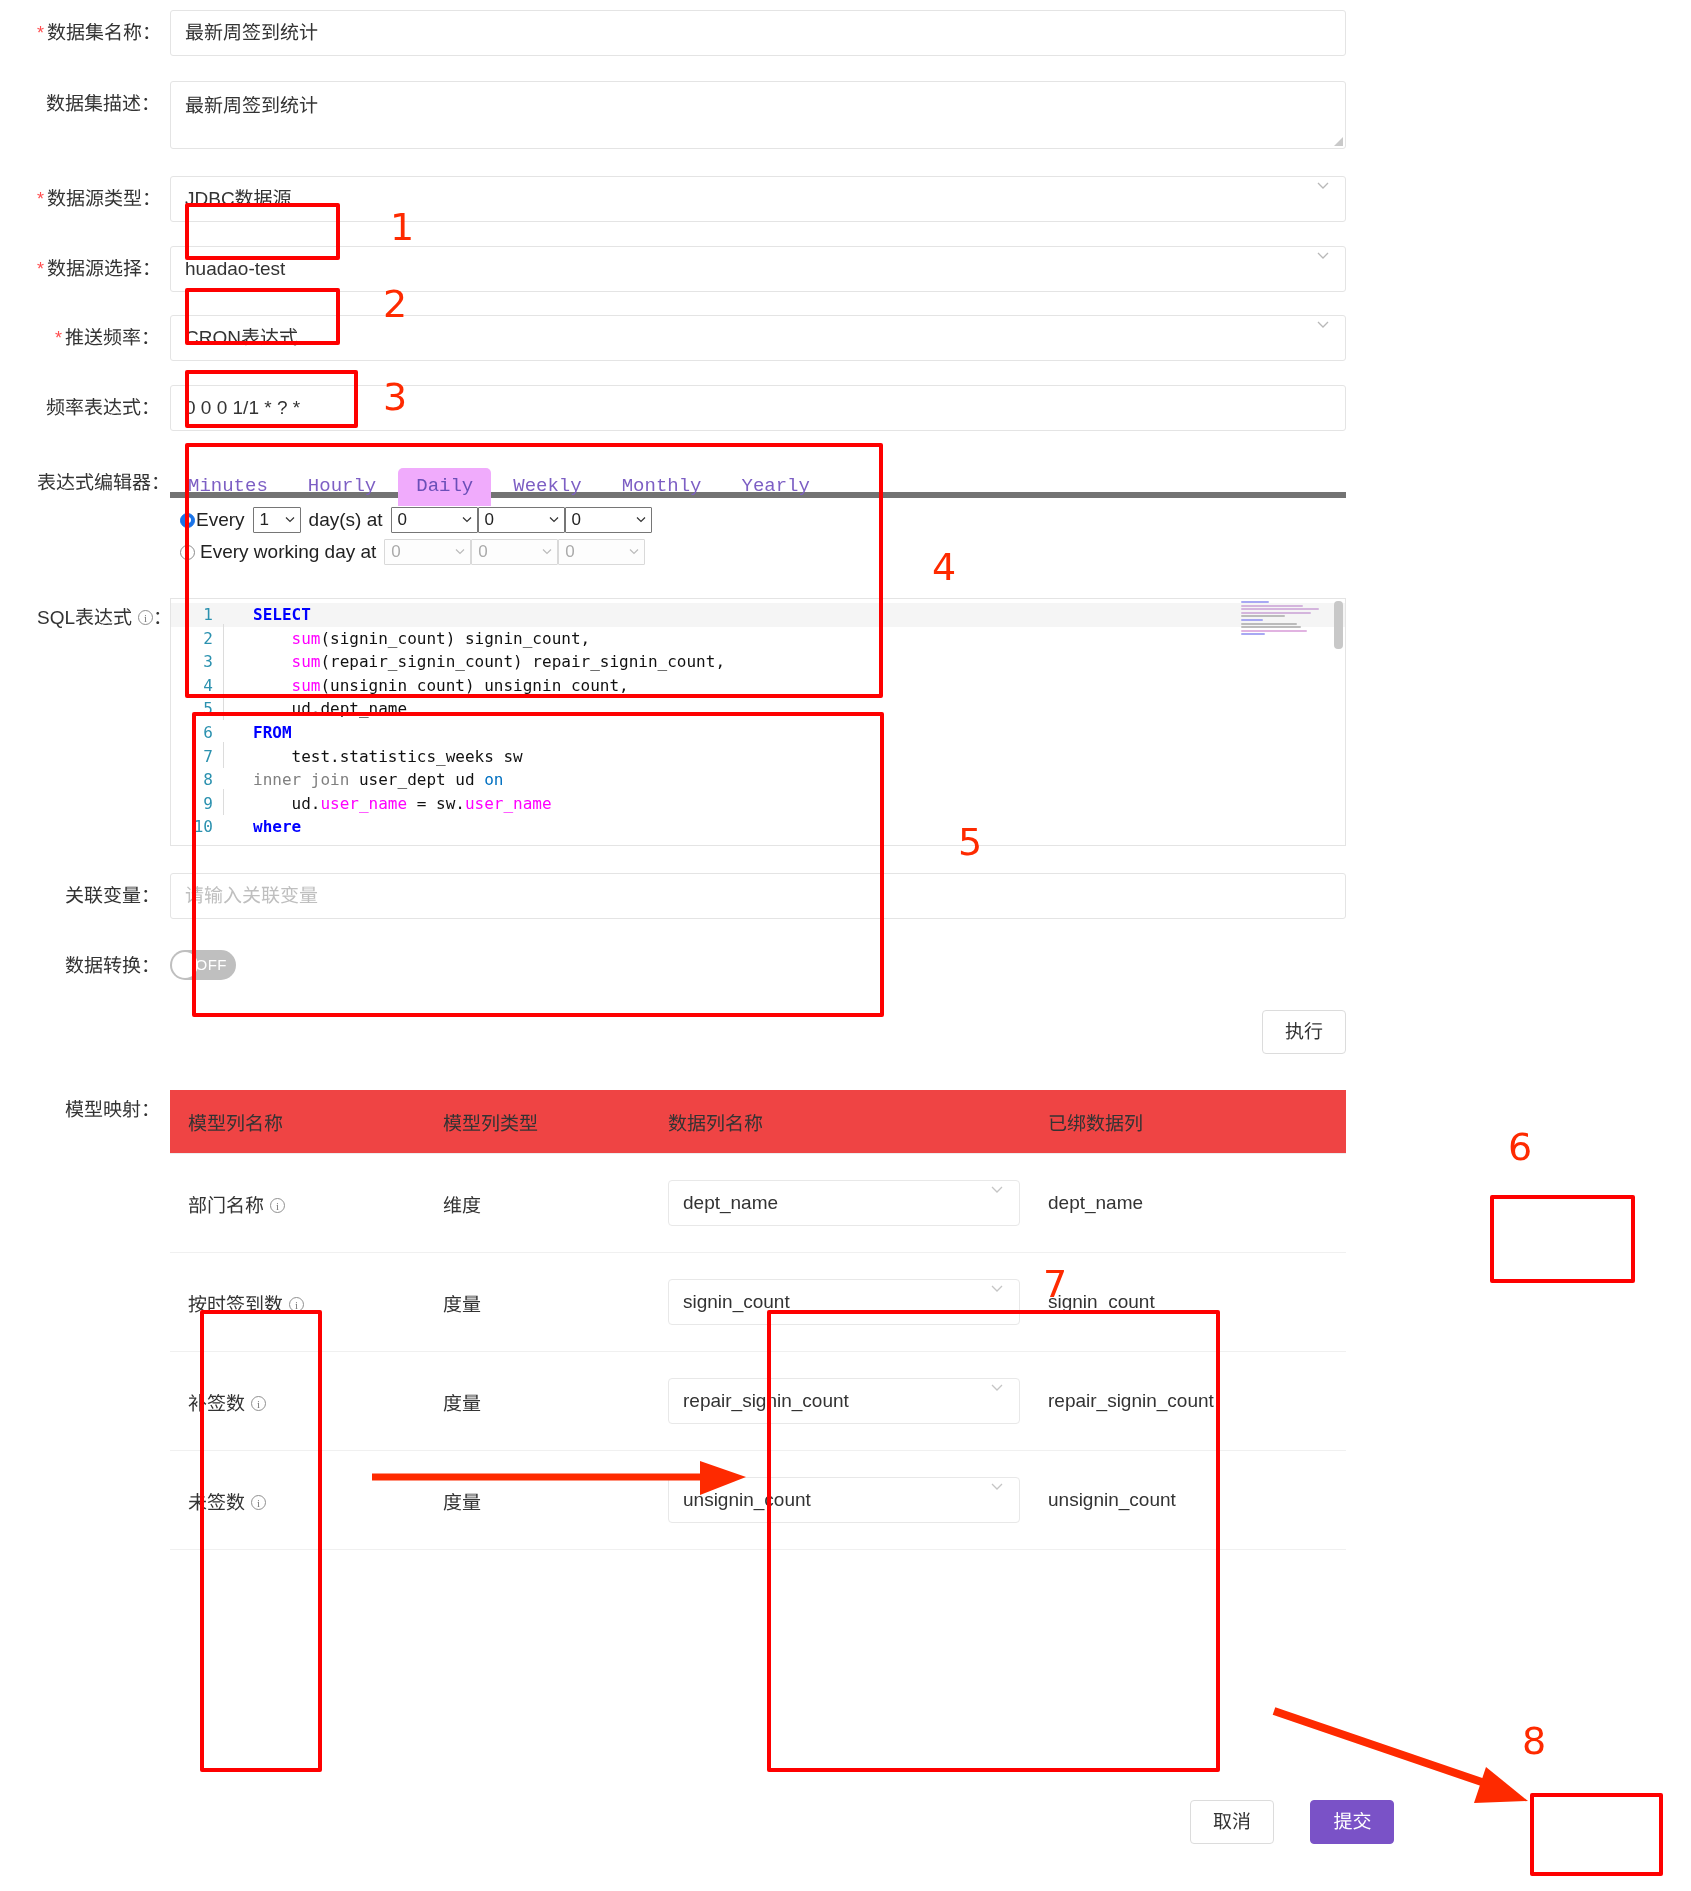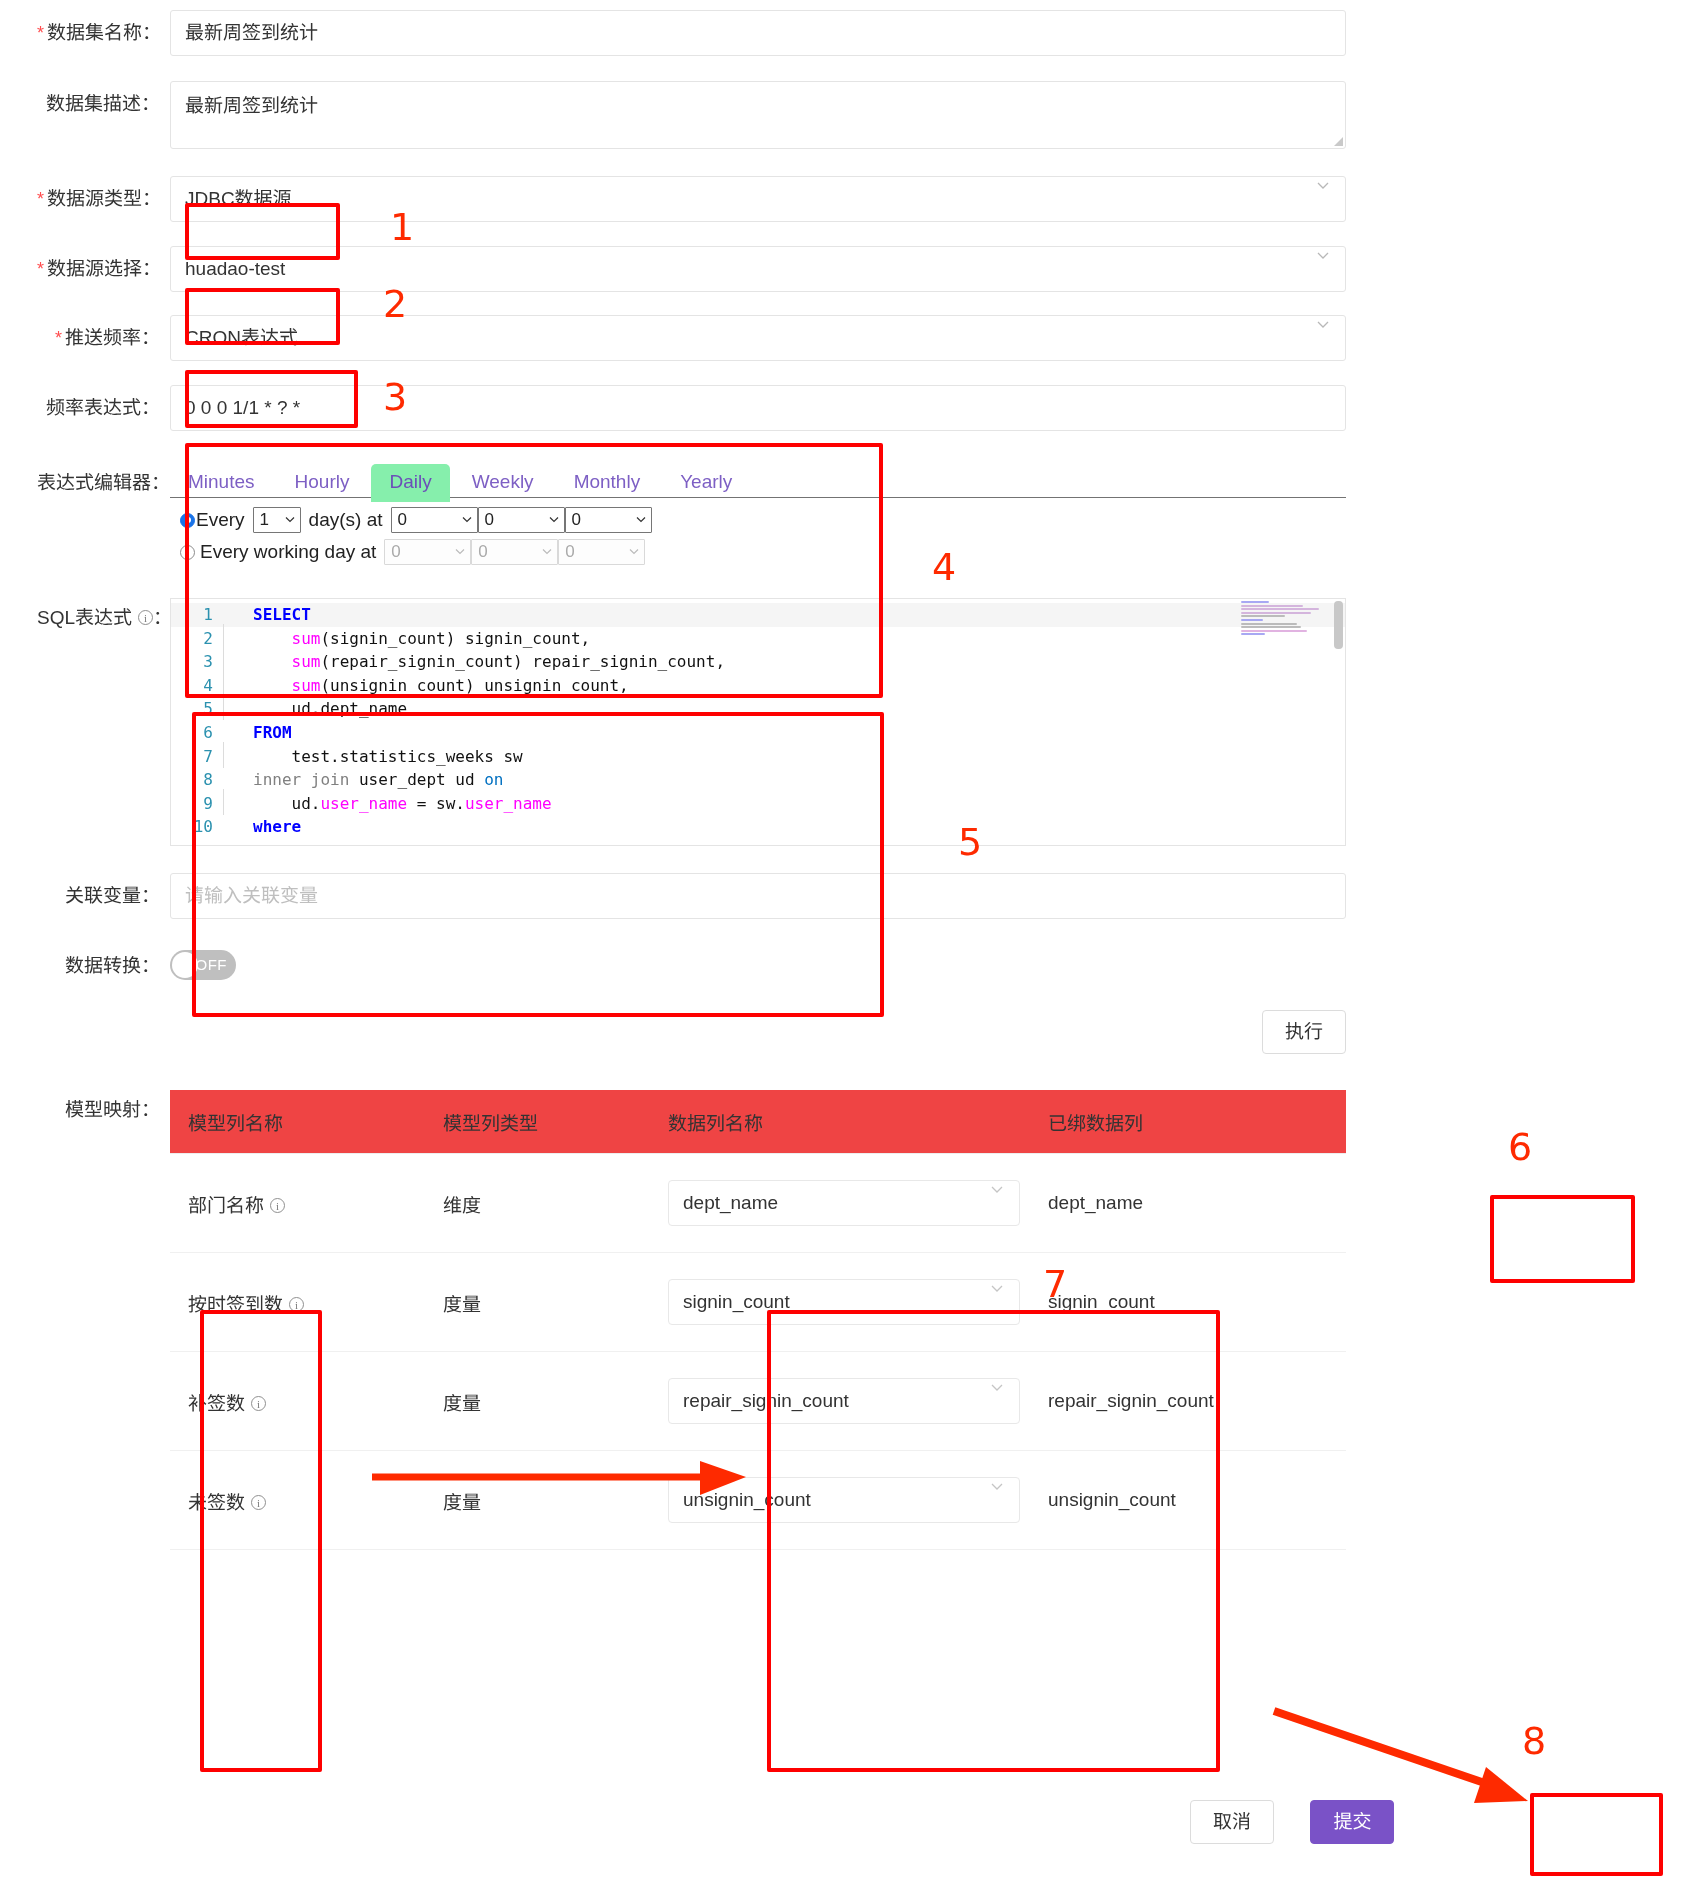--- a/index.html
+++ b/index.html
@@ -94,35 +94,36 @@
     font-size: 15px;
   }
 
   
   .caret svg { display:block; }
 
   
   .cron-wrap { width: 1176px; }
   .cron-tabs {
     display: flex;
-    align-items: center;
-    border-bottom: 1px solid #737373;
+    align-items: flex-start;
+    border-bottom: 6px solid #737373;
     padding-top: 28px;
     height: 58px;
+    font-family: Liberation Mono, monospace;
   }
   .cron-tab {
     font-size: 19px;
     color: #7d5fc4;
     padding: 7px 18px 9px 18px;
     margin-right: 4px;
     border-radius: 5px 5px 0 0;
     cursor: pointer;
     white-space: nowrap;
   }
-  .cron-tab.active { background: #86efac; color: #6b4fb8; }
+  .cron-tab.active { background: #f0abfc; color: #6b4fb8; }
   .cron-body { padding: 8px 0 4px 10px; }
   .cron-line {
     display: flex;
     align-items: center;
     font-size: 19px;
     color: #222;
     margin-bottom: 4px;
     height: 28px;
   }
   .radio {

